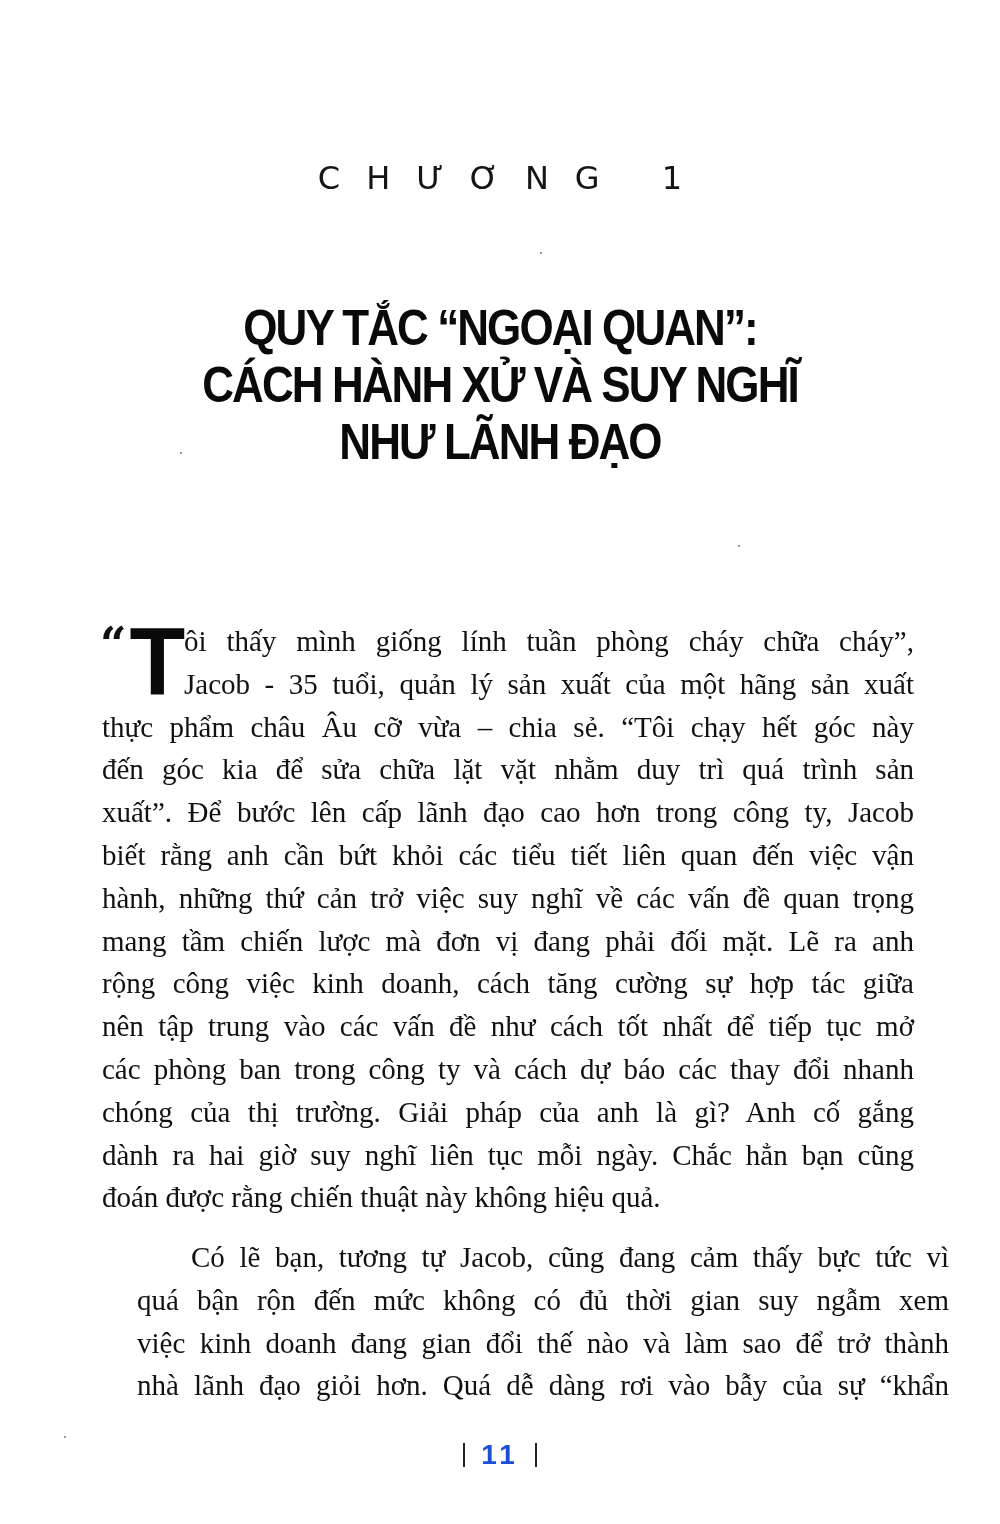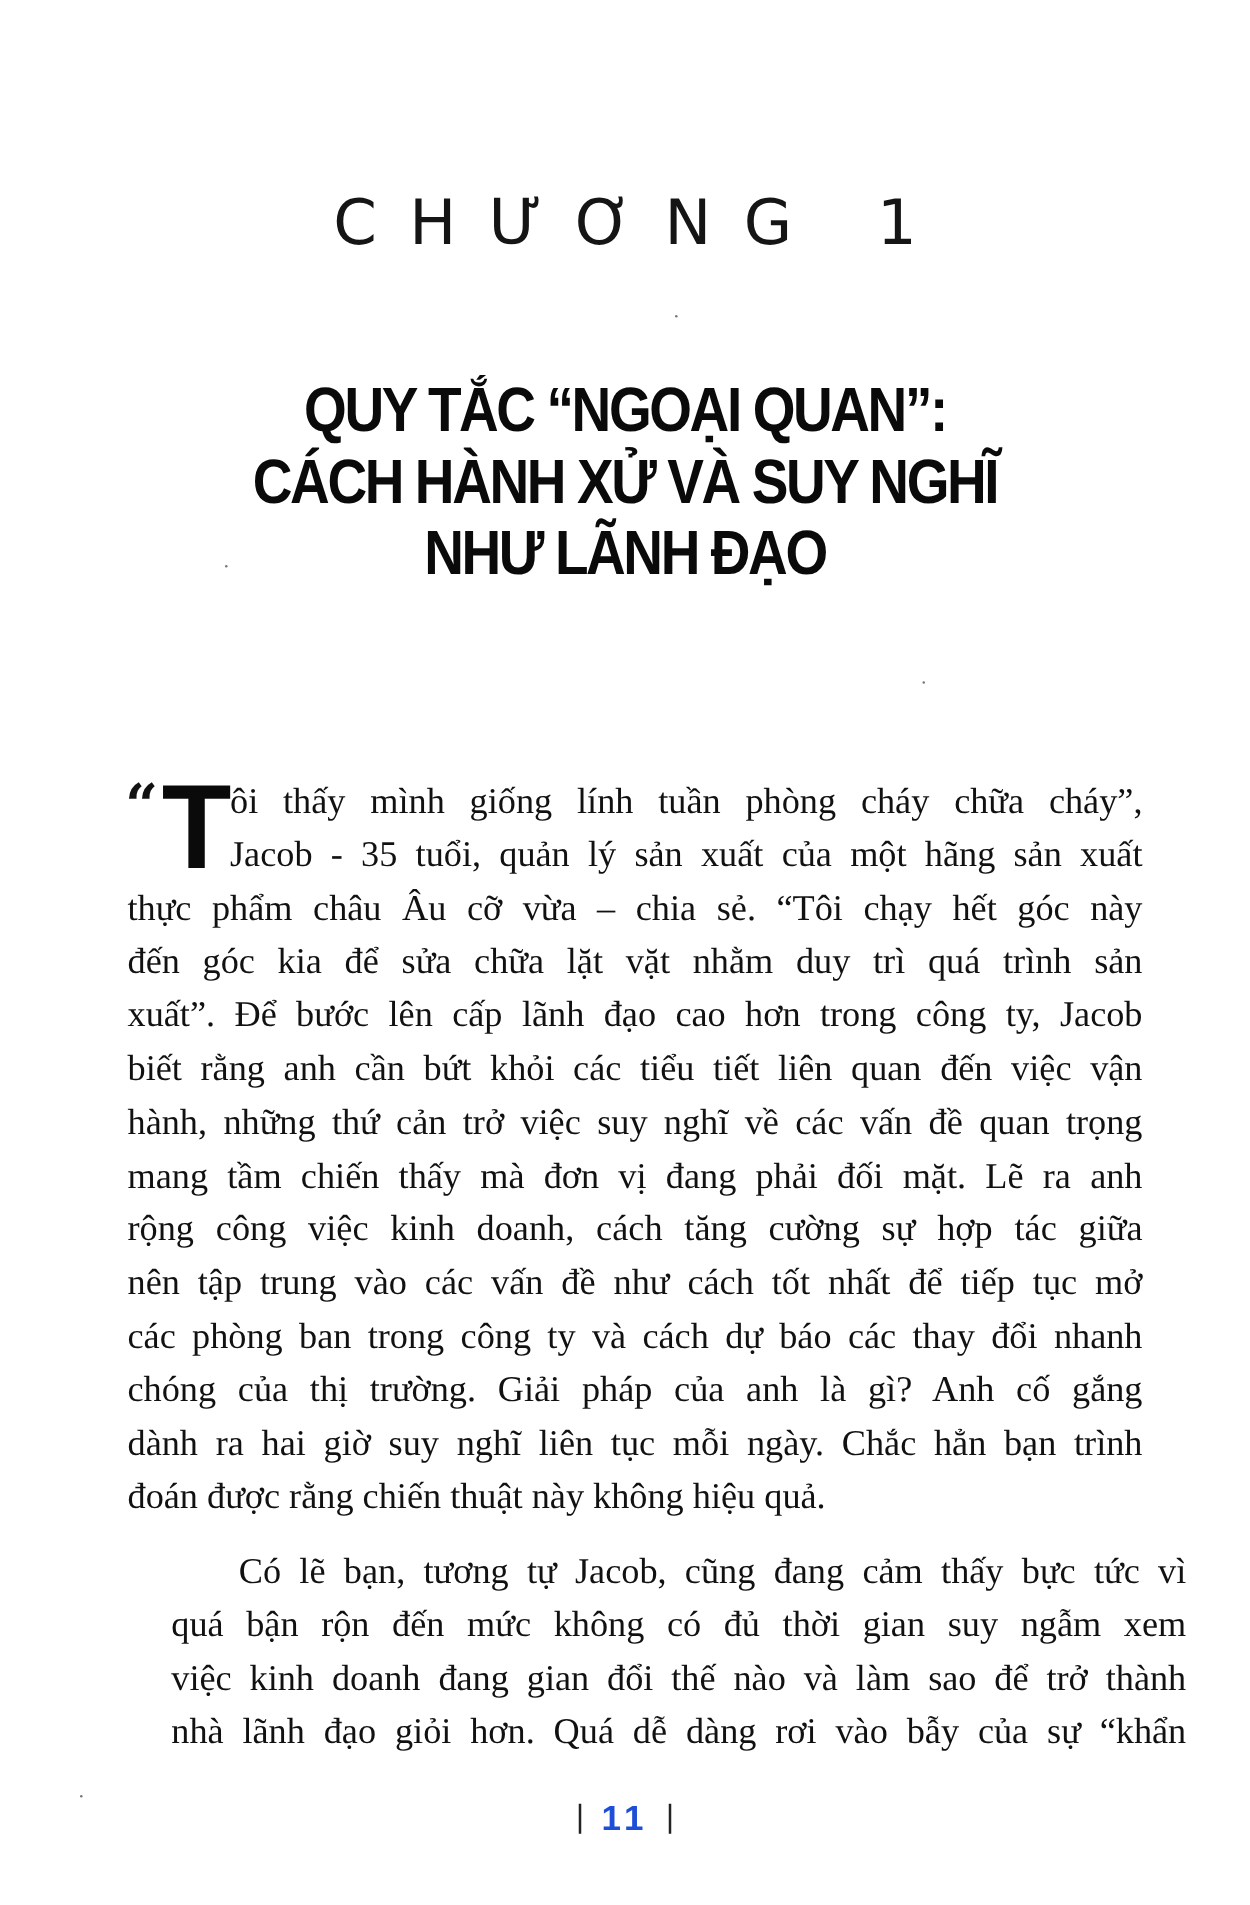--- a/index.html
+++ b/index.html
@@ -15,21 +15,21 @@
       color: #111111;
     }
     .chapter-label {
       position: absolute;
       top: 148px;
       left: 0;
       width: 1000px;
       text-align: center;
       font-family: "DejaVu Sans", sans-serif;
       font-weight: normal;
-      font-size: 50px;
+      font-size: 32px;
       letter-spacing: 26px;
       padding-left: 26px;
       box-sizing: border-box;
       line-height: 60px;
       color: #151515;
     }
     .chapter-title {
       position: absolute;
       top: 300px;
       left: 0;
@@ -156,26 +156,26 @@
 <div class="body-text para-1">
   <span class="drop-quote">“</span>
   <span class="drop-cap">T</span>
   <span class="line first">ôi thấy mình giống lính tuần phòng cháy chữa cháy”,</span>
   <span class="line indent">Jacob - 35 tuổi, quản lý sản xuất của một hãng sản xuất</span>
   <span class="line">thực phẩm châu Âu cỡ vừa – chia sẻ. “Tôi chạy hết góc này</span>
   <span class="line">đến góc kia để sửa chữa lặt vặt nhằm duy trì quá trình sản</span>
   <span class="line">xuất”. Để bước lên cấp lãnh đạo cao hơn trong công ty, Jacob</span>
   <span class="line">biết rằng anh cần bứt khỏi các tiểu tiết liên quan đến việc vận</span>
   <span class="line">hành, những thứ cản trở việc suy nghĩ về các vấn đề quan trọng</span>
-  <span class="line">mang tầm chiến thấy mà đơn vị đang phải đối mặt. Lẽ ra anh</span>
+  <span class="line">mang tầm chiến lược mà đơn vị đang phải đối mặt. Lẽ ra anh</span>
   <span class="line">rộng công việc kinh doanh, cách tăng cường sự hợp tác giữa</span>
   <span class="line">nên tập trung vào các vấn đề như cách tốt nhất để tiếp tục mở</span>
   <span class="line">các phòng ban trong công ty và cách dự báo các thay đổi nhanh</span>
   <span class="line">chóng của thị trường. Giải pháp của anh là gì? Anh cố gắng</span>
-  <span class="line">dành ra hai giờ suy nghĩ liên tục mỗi ngày. Chắc hẳn bạn trình</span>
+  <span class="line">dành ra hai giờ suy nghĩ liên tục mỗi ngày. Chắc hẳn bạn cũng</span>
   <span class="line last">đoán được rằng chiến thuật này không hiệu quả.</span>
 </div>
 
 <div class="body-text para-2">
   <span class="line indent">Có lẽ bạn, tương tự Jacob, cũng đang cảm thấy bực tức vì</span>
   <span class="line">quá bận rộn đến mức không có đủ thời gian suy ngẫm xem</span>
   <span class="line">việc kinh doanh đang gian đổi thế nào và làm sao để trở thành</span>
   <span class="line">nhà lãnh đạo giỏi hơn. Quá dễ dàng rơi vào bẫy của sự “khẩn</span>
 </div>
 

